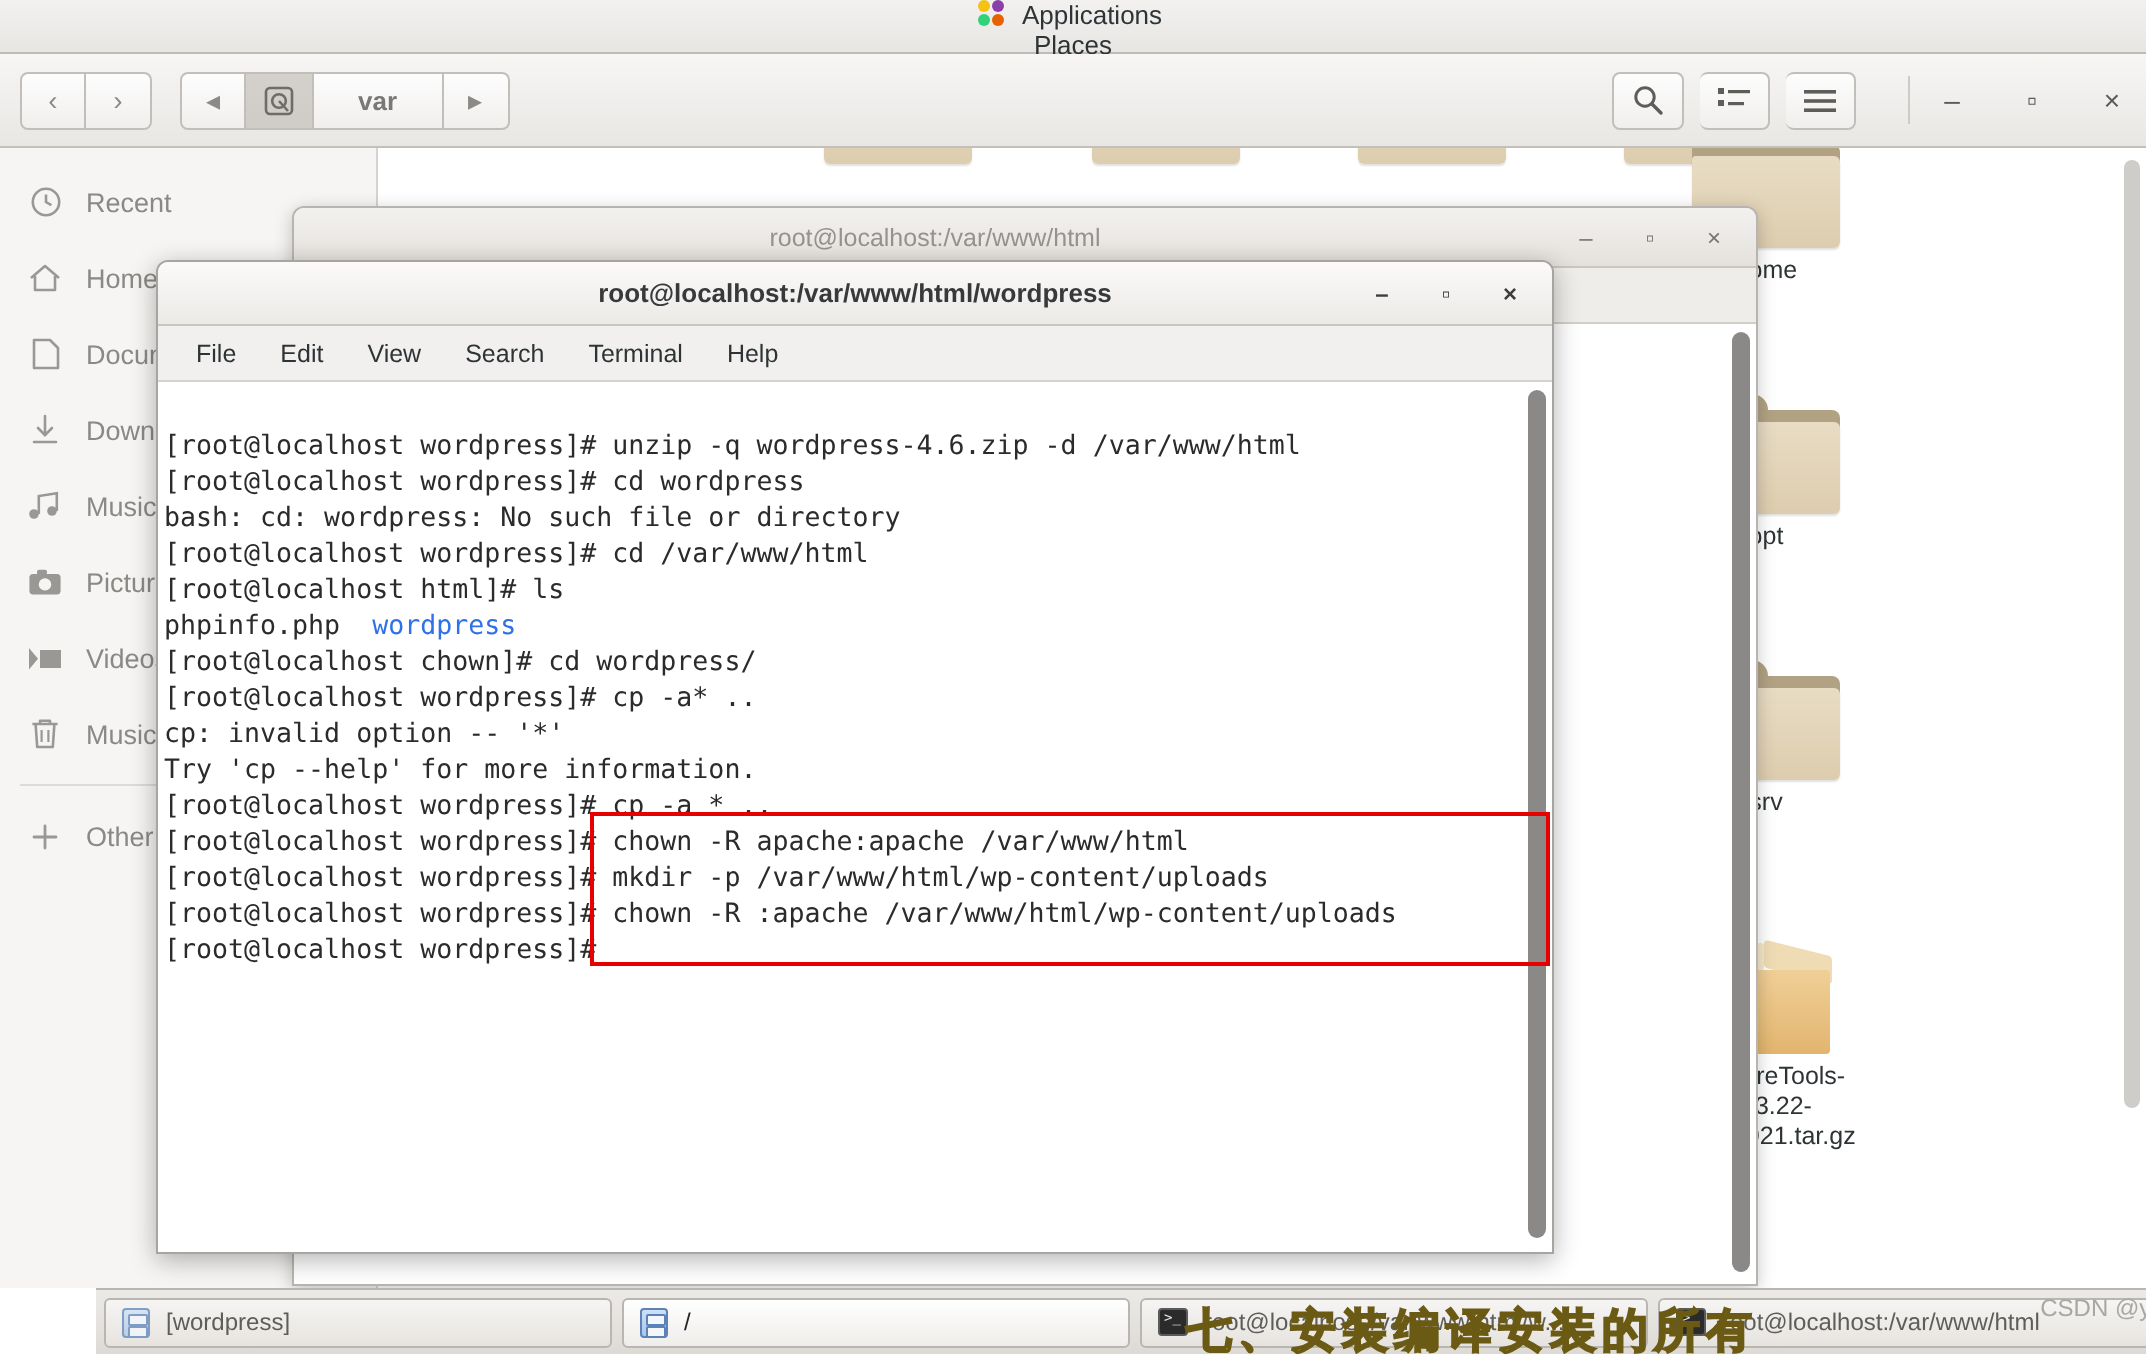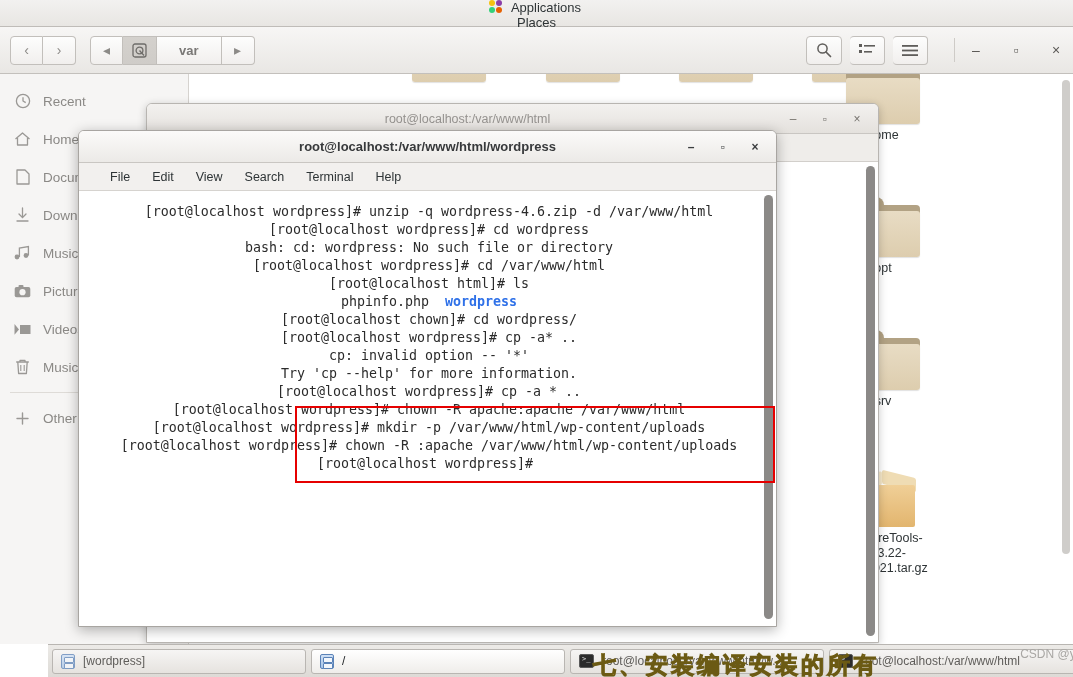--- a/index.html
+++ b/index.html
@@ -153,26 +153,26 @@
     border-bottom: 1px solid #c9c6c2; border-radius: 5px 5px 0 0;
     display: flex; align-items: center;
   }
   #term-fg .tbar .title {
     flex: 1; text-align: center; font-size: 13px; color: #37393b; font-weight: 600;
     padding-left: 90px;
   }
   #term-fg .win-ctrls span { color: #3b3d3f; font-weight: bold; }
   #term-fg .tmenu {
     height: 28px; background: #f2f0ee; border-bottom: 1px solid #d6d3cf;
-    display: flex; align-items: center; padding-left: 22px; gap: 4px;
+    display: flex; align-items: center; padding-left: 10px; gap: 4px;
   }
   .mitem { font-size: 12.5px; color: #2e3436; padding: 3px 9px; }
   #term-fg .tbody {
     background: #ffffff; height: 435px; position: relative;
-    padding: 12px 0 0 2px; overflow: hidden; text-align: center;
+    padding: 24px 0 0 2px; overflow: hidden;
   }
   .termtext {
     font-family: "DejaVu Sans Mono", "Liberation Mono", monospace;
     font-size: 13.3px; line-height: 18px; color: #2b2b2b;
     white-space: pre; padding-left: 1px;
   }
   .termtext .blue { color: #2f71e8; }
   #term-fg .sb {
     position: absolute; right: 3px; top: 4px; width: 9px; height: 424px;
     background: #8b8987; border-radius: 5px;
@@ -505,21 +505,21 @@
       <span class="mitem">Terminal</span>
       <span class="mitem">Help</span>
     </div>
     <div class="tbody">
       <div id="termlines">
           <div class="termtext">[root@localhost wordpress]# unzip -q wordpress-4.6.zip -d /var/www/html</div>
           <div class="termtext">[root@localhost wordpress]# cd wordpress</div>
           <div class="termtext">bash: cd: wordpress: No such file or directory</div>
           <div class="termtext">[root@localhost wordpress]# cd /var/www/html</div>
           <div class="termtext">[root@localhost html]# ls</div>
-          <div class="termtext">phpinfo.php  <span class="blue" style="color: rgb(47, 113, 232); font-weight: bold;">wordpress</span></div>
+          <div class="termtext">phpinfo.php  <span class="blue" style="color: rgb(47, 113, 232);">wordpress</span></div>
           <div class="termtext">[root@localhost chown]# cd wordpress/</div>
           <div class="termtext">[root@localhost wordpress]# cp -a* ..</div>
           <div class="termtext">cp: invalid option -- '*'</div>
           <div class="termtext">Try 'cp --help' for more information.</div>
           <div class="termtext">[root@localhost wordpress]# cp -a * ..</div>
           <div class="termtext">[root@localhost wordpress]# chown -R apache:apache /var/www/html</div>
           <div class="termtext">[root@localhost wordpress]# mkdir -p /var/www/html/wp-content/uploads</div>
           <div class="termtext">[root@localhost wordpress]# chown -R :apache /var/www/html/wp-content/uploads</div>
           <div class="termtext">[root@localhost wordpress]# </div>
         </div>

